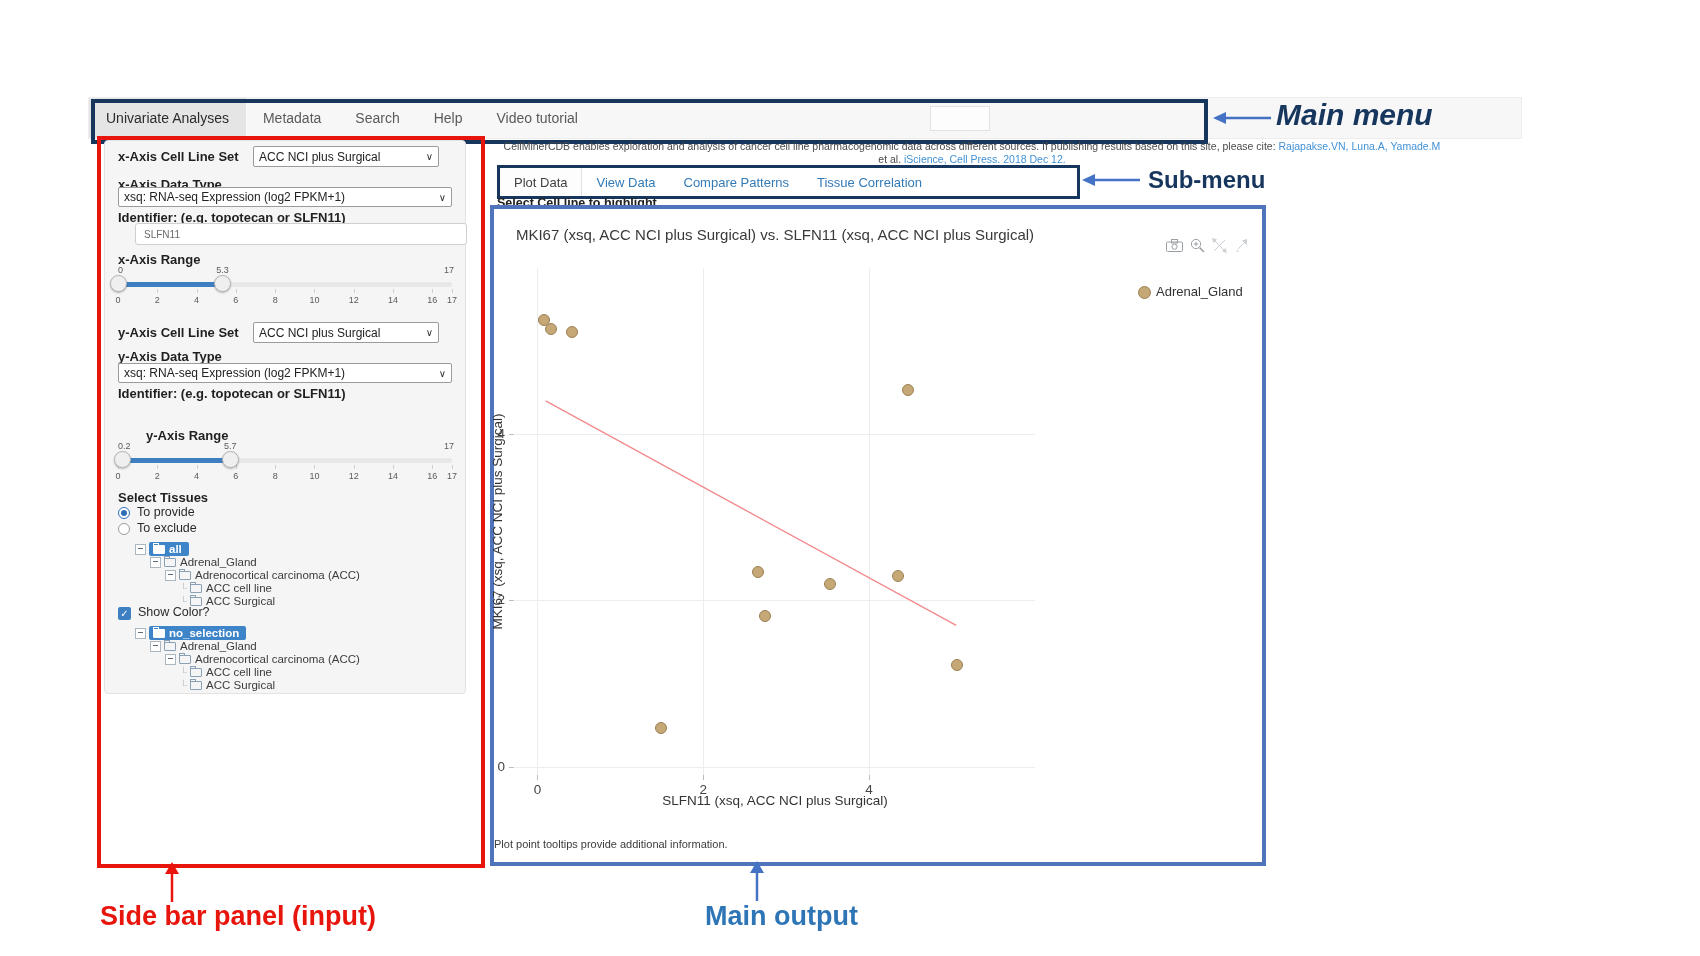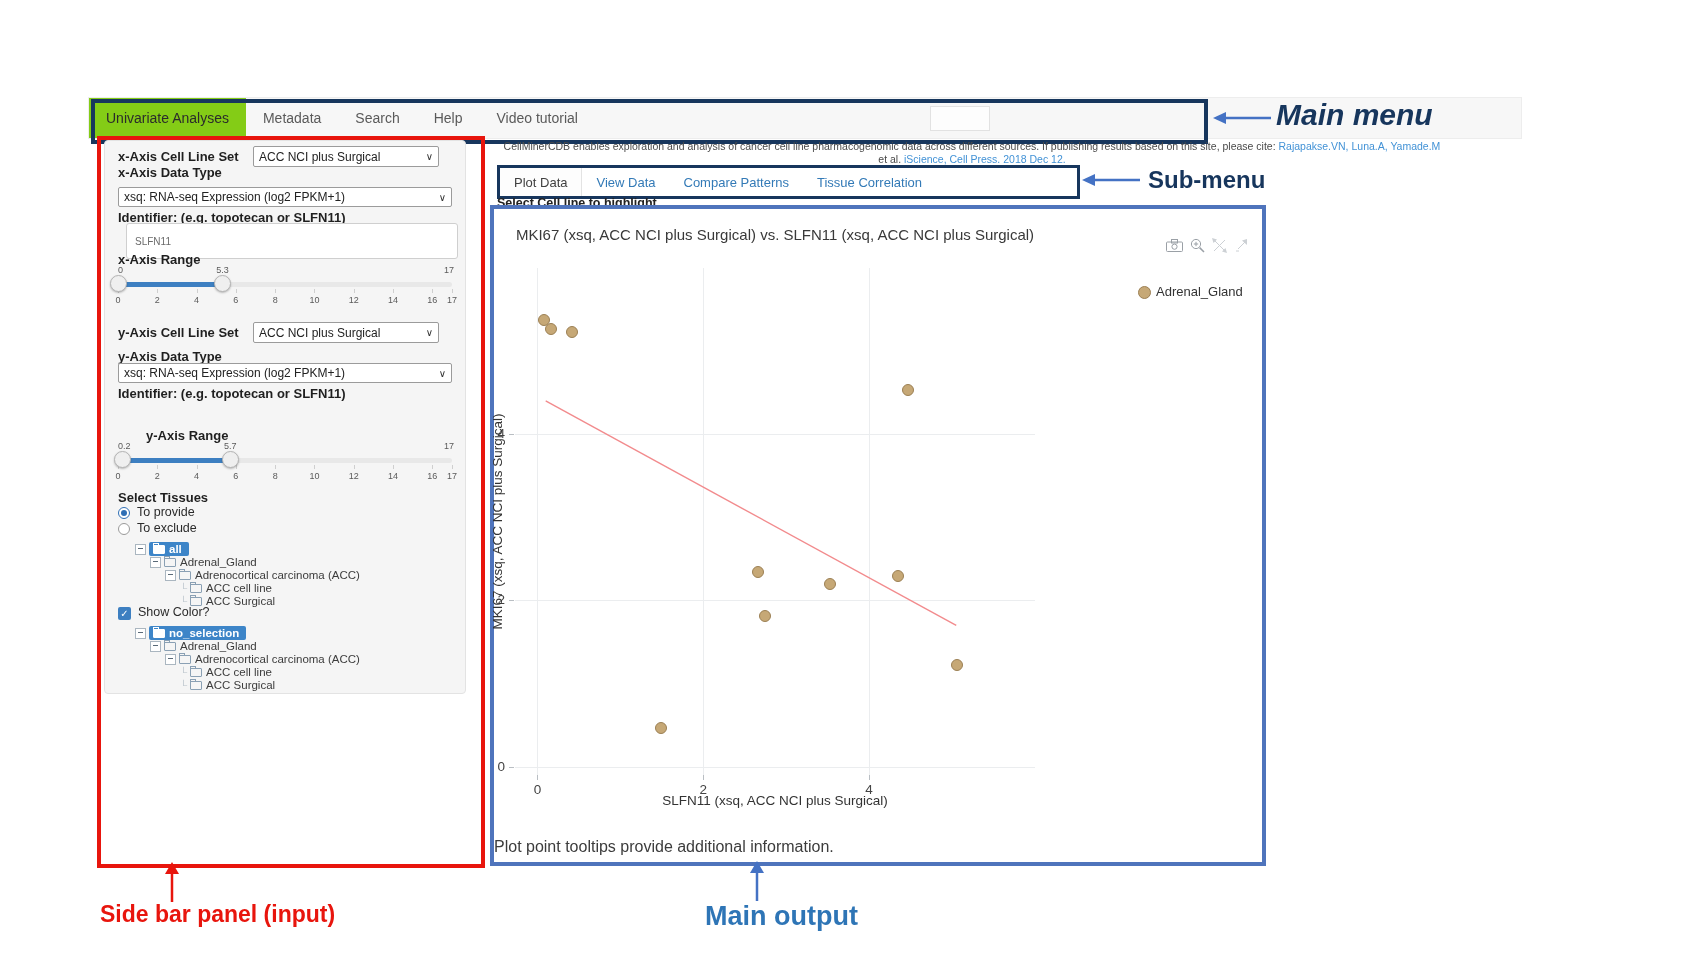--- a/index.html
+++ b/index.html
@@ -3,28 +3,28 @@
 <meta charset="utf-8">
 <style>
   html,body{margin:0;padding:0;background:#ffffff;}
   body{font-family:"Liberation Sans", sans-serif; color:#333;}
   .page{position:relative;width:1700px;height:956px;background:#fff;overflow:hidden;}
   .abs{position:absolute;}
 
   
   .menubar{left:88px;top:97px;width:1432px;height:40px;background:#f7f7f7;border:1px solid #ededed;display:flex;align-items:stretch;}
   .menu-item{display:flex;align-items:center;padding:0 17px;font-size:14px;color:#5a5a5a;cursor:pointer;white-space:nowrap;}
-  .menu-item.active{background:#84cc16;color:#2b2b2b;}
+  .menu-item.active{background:#e5e5e5;color:#2b2b2b;}
   .menu-search{left:930px;top:106px;width:58px;height:23px;background:#fdfdfd;border:1px solid #e2e2e2;}
   .menu-annot-box{left:91px;top:99px;width:1109px;height:37px;border:4px solid #17365d;pointer-events:none;}
 
   .annot-label{font-weight:bold;color:#17365d;white-space:nowrap;}
   .main-menu-label{left:1276px;top:98px;font-size:30px;font-style:italic;}
   .submenu-label{left:1148px;top:166px;font-size:24px;}
-  .red-label{left:100px;top:901px;font-size:23px;color:#e8150d;font-weight:bold;white-space:nowrap;}
+  .red-label{left:100px;top:901px;font-size:27px;color:#e8150d;font-weight:bold;white-space:nowrap;}
   .blue-label{left:705px;top:901px;font-size:27px;color:#2e75b6;font-weight:bold;white-space:nowrap;}
 
   
   .citation{left:488px;top:140px;width:968px;font-size:10.5px;line-height:12.5px;text-align:center;color:#4a4a4a;}
   .citation .lnk{color:#4292d6;}
 
   
   .submenu-box{left:497px;top:165px;width:577px;height:28px;border:3px solid #17365d;background:#fff;display:flex;align-items:center;}
   .subtab{font-size:13px;padding:0 14px;color:#337ab7;cursor:pointer;white-space:nowrap;height:100%;display:flex;align-items:center;}
   .subtab.active{color:#3f3f3f;background:#fdfdfd;border-right:1px solid #e3e3e3;}
@@ -44,21 +44,21 @@
   .plot-area{left:515px;top:268px;width:520px;height:507px;}
   .gridline-v{position:absolute;top:0;width:1px;height:100%;background:#ebedef;}
   .gridline-h{position:absolute;left:0;height:1px;width:100%;background:#ebedef;}
   .pt{position:absolute;width:12px;height:12px;border-radius:50%;box-sizing:border-box;}
   .xtick-label{position:absolute;font-size:13.5px;color:#444;width:30px;text-align:center;}
   .ytick-label{position:absolute;font-size:13.5px;color:#444;width:26px;text-align:right;}
   .tickmark-x{position:absolute;width:1px;height:5px;background:#b9bec3;}
   .tickmark-y{position:absolute;height:1px;width:5px;background:#b9bec3;}
   .xaxis-title{left:515px;top:793px;width:520px;text-align:center;font-size:13.5px;color:#333;}
   .yaxis-title{left:372px;top:514px;width:250px;text-align:center;font-size:13.5px;color:#333;transform:rotate(-90deg);}
-  .plot-note{left:494px;top:838px;font-size:16px;color:#3c3c3c;}
+  .plot-note{left:494px;top:838px;font-size:11px;color:#3c3c3c;}
 
   
   .red-box{left:97px;top:136px;width:380px;height:724px;border:4px solid #e8150d;background:transparent;}
   .side-panel{left:104px;top:140px;width:360px;height:552px;background:#f5f5f5;border:1px solid #e3e3e3;border-radius:4px;}
   .sp-label{position:absolute;font-size:13px;font-weight:bold;color:#1f1f1f;white-space:nowrap;}
   .sp-select{position:absolute;background:#fff;border:1px solid #9b9b9b;border-radius:2px;font-size:12px;color:#222;display:flex;align-items:center;justify-content:space-between;padding:0 5px;box-sizing:border-box;white-space:nowrap;overflow:hidden;}
   .chev{font-size:10px;color:#333;margin-left:4px;}
   .sp-input{position:absolute;background:#fff;border:1px solid #cfcfcf;border-radius:3px;font-size:10px;color:#6b6b6b;display:flex;align-items:center;padding:0 8px;box-sizing:border-box;}
 
   
@@ -205,28 +205,28 @@
 
   <div class="abs red-box"></div>
   <div class="abs side-panel">
 
     <div class="sp-label" style="left:13px;top:8px;">x-Axis Cell Line Set</div>
     <div class="sp-select" style="left:148px;top:5px;width:186px;height:21px;">
       <span>ACC NCI plus Surgical</span>
         <span class="chev">∨</span>
     </div>
 
-    <div class="sp-label" style="left:13px;top:24px;text-align:center;">x-Axis Data Type</div>
+    <div class="sp-label" style="left:13px;top:36px;text-align:center;">x-Axis Data Type</div>
     <div class="sp-select" style="left:13px;top:46px;width:334px;height:20px;">
       <span>xsq: RNA-seq Expression (log2 FPKM+1)</span>
         <span class="chev">∨</span>
     </div>
 
     <div class="sp-label" style="left:13px;top:69px;">Identifier: (e.g. topotecan or SLFN11)</div>
-    <div class="sp-input" style="left:21px;top:82px;width:332px;height:36px;">
+    <div class="sp-input" style="left:30px;top:82px;width:332px;height:22px;">
       <span>SLFN11</span>
     </div>
 
     <div class="sp-label" style="left:13px;top:111px;">x-Axis Range</div>
     <div class="slider" style="top:131px;" id="slider-x">
         <div class="sl-track"></div>
         <div class="sl-fill" style="left: 0px; width: 104.129px;"></div>
         <div class="sl-tick" style="left: 0px;"></div>
         <div class="sl-ticklabel" style="left: 0px;">0</div>
         <div class="sl-tick" style="left: 39.2941px;"></div>

